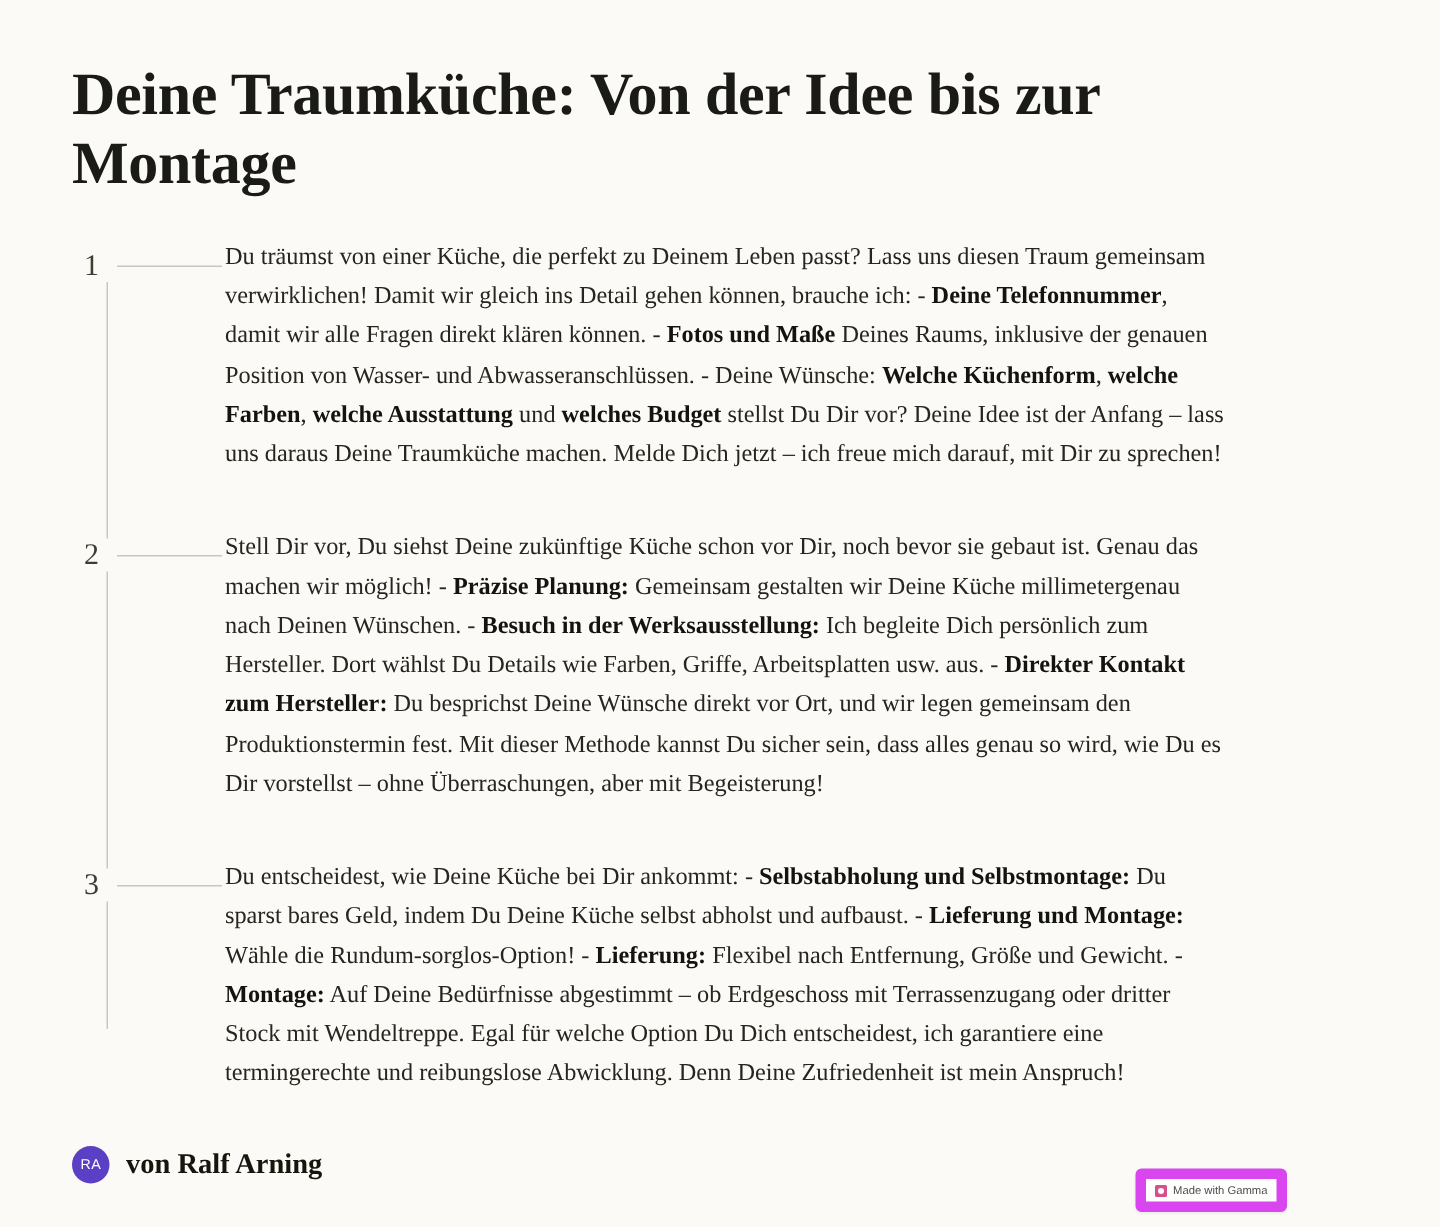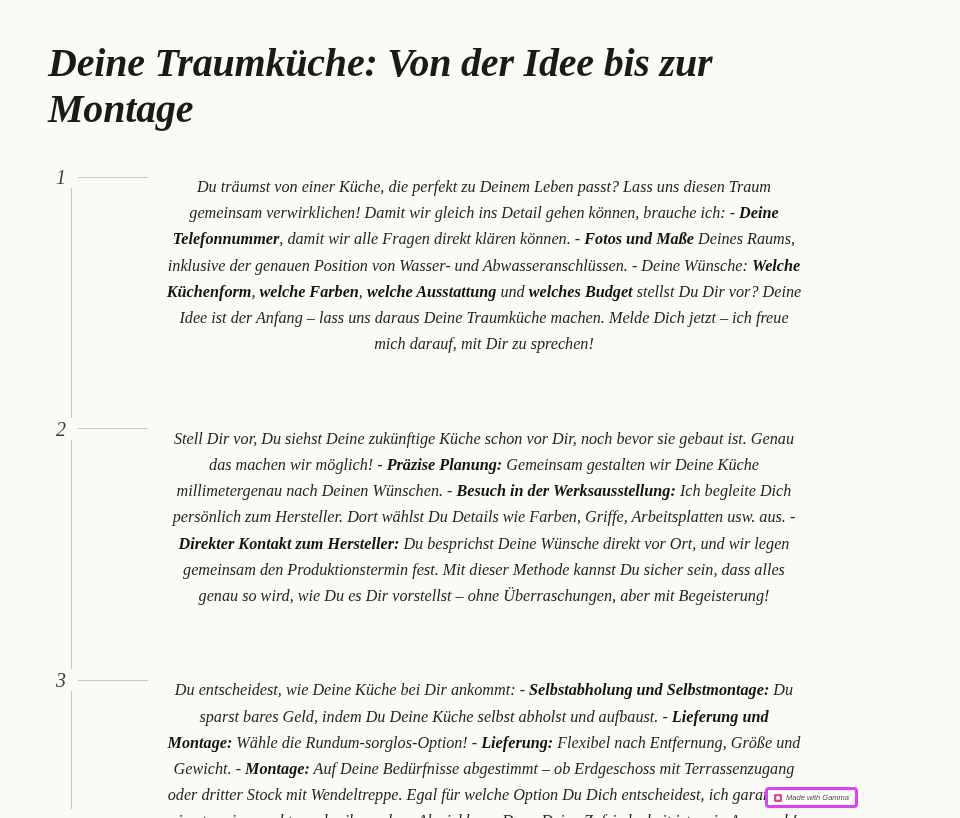--- a/index.html
+++ b/index.html
@@ -14,21 +14,20 @@
     color: #1c1c18;
     position: relative;
     overflow: hidden;
   }
   .page {
     position: relative;
     width: 872px;
     height: 818px;
     box-sizing: border-box;
     padding: 30px 52px 0 48px;
-    font-style: italic;
   }
   .doc-title {
     font-family: "Liberation Serif", serif;
     font-size: 40px;
     font-weight: 700;
     letter-spacing: -0.2px;
     color: #1a1a16;
     margin: 10px 0 26px 0;
     line-height: 1.15;
   }
@@ -87,22 +86,22 @@
     font-weight: 700;
     color: #1a1a16;
     margin: 0 0 10px 0;
     line-height: 1.3;
   }
   .step-text {
     font-family: "Liberation Serif", serif;
     font-size: 16.2px;
     line-height: 1.62;
     color: #26261f;
-    margin: 16px;
-    text-align: center;
+    margin: 0;
+    text-align: left;
   }
   .step-text b {
     font-weight: 700;
     color: #13130f;
   }
   .author {
     display: flex;
     align-items: center;
     margin-top: 6px;
     margin-left: 0px;
@@ -129,21 +128,21 @@
     color: #16160f;
   }
   .gamma-badge {
     position: absolute;
     right: 14px;
     bottom: 10px;
     display: flex;
     align-items: center;
     gap: 4px;
     background: #ffffff;
-    border: 3px solid #d946ef;
+    border: 7px solid #d946ef;
     border-radius: 4px;
     padding: 3px 6px;
     font-family: "Liberation Sans", sans-serif;
     font-size: 7.5px;
     color: #4b4b44;
     box-shadow: 0 1px 2px rgba(0,0,0,0.06);
   }
   .gamma-mark {
     display: inline-block;
     width: 8px;

